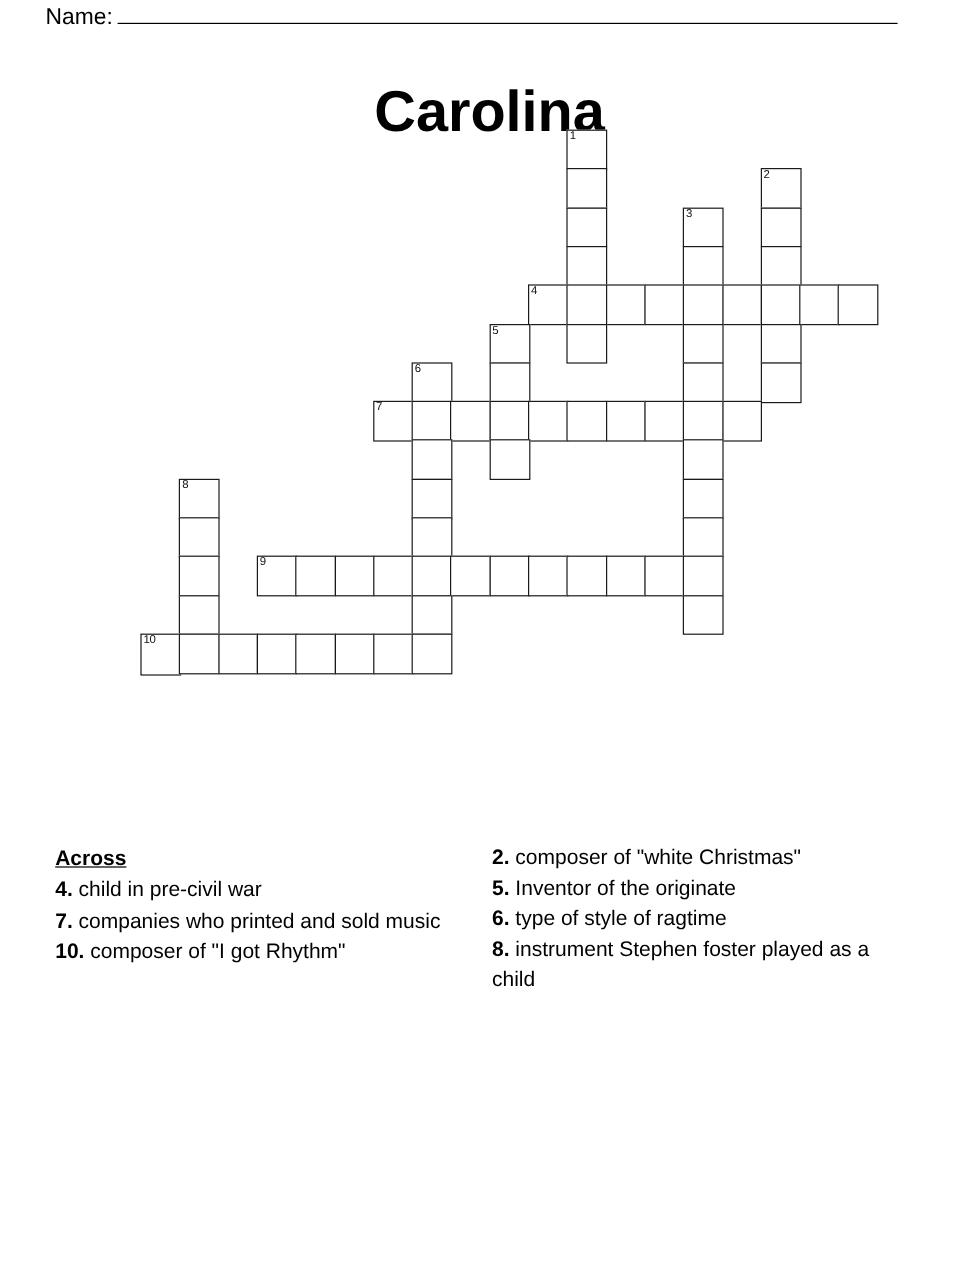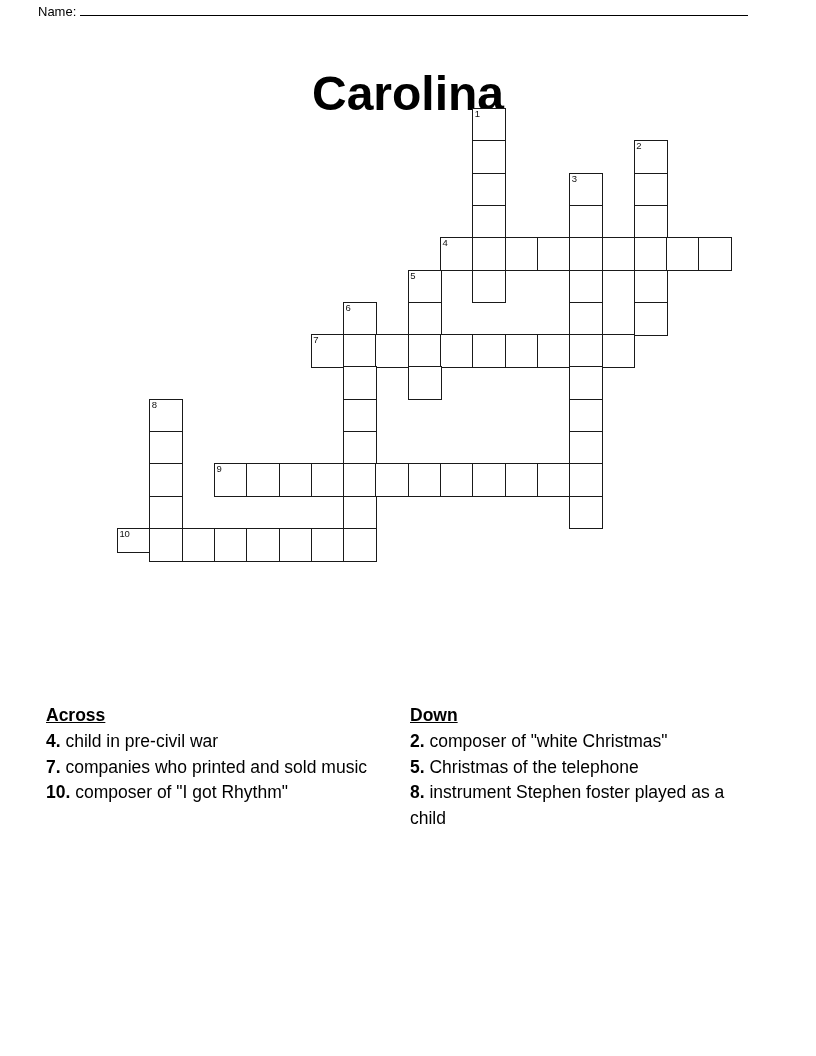--- a/index.html
+++ b/index.html
@@ -19,21 +19,21 @@
   
   .name-row {
     position: absolute;
     left: 38px;
     top: 4px;
     display: flex;
     align-items: baseline;
     width: 710px;
   }
   .name-label {
-    font-size: 13px;
+    font-size: 19px;
     color: #000;
     white-space: nowrap;
   }
   .name-rule {
     flex: 1 1 auto;
     margin-left: 4px;
     border-bottom: 1px solid #000;
     height: 11px;
   }
 
@@ -197,21 +197,21 @@
     <div class="cell" style="left: 375.4px; top: 463.3px; width: 33.9px; height: 33.9px;"></div>
     <div class="cell" style="left: 407.7px; top: 463.3px; width: 33.9px; height: 33.9px;"></div>
     <div class="cell" style="left: 440px; top: 463.3px; width: 33.9px; height: 33.9px;"></div>
     <div class="cell" style="left: 472.3px; top: 463.3px; width: 33.9px; height: 33.9px;"></div>
     <div class="cell" style="left: 504.6px; top: 463.3px; width: 33.9px; height: 33.9px;"></div>
     <div class="cell" style="left: 536.9px; top: 463.3px; width: 33.9px; height: 33.9px;"></div>
     <div class="cell" style="left: 569.2px; top: 463.3px; width: 33.9px; height: 33.9px;"></div>
     <div class="cell" style="left: 149.3px; top: 495.6px; width: 33.9px; height: 33.9px;"></div>
     <div class="cell" style="left: 343.1px; top: 495.6px; width: 33.9px; height: 33.9px;"></div>
     <div class="cell" style="left: 569.2px; top: 495.6px; width: 33.9px; height: 33.9px;"></div>
-    <div class="cell" style="left: 117px; top: 527.9px; width: 33.9px; height: 25px;">
+    <div class="cell" style="left: 117px; top: 527.9px; width: 33.9px; height: 35px;">
       <span class="cell-num">10</span>
     </div>
     <div class="cell" style="left: 149.3px; top: 527.9px; width: 33.9px; height: 33.9px;"></div>
     <div class="cell" style="left: 181.6px; top: 527.9px; width: 33.9px; height: 33.9px;"></div>
     <div class="cell" style="left: 213.9px; top: 527.9px; width: 33.9px; height: 33.9px;"></div>
     <div class="cell" style="left: 246.2px; top: 527.9px; width: 33.9px; height: 33.9px;"></div>
     <div class="cell" style="left: 278.5px; top: 527.9px; width: 33.9px; height: 33.9px;"></div>
     <div class="cell" style="left: 310.8px; top: 527.9px; width: 33.9px; height: 33.9px;"></div>
     <div class="cell" style="left: 343.1px; top: 527.9px; width: 33.9px; height: 33.9px;"></div>
   </div>
@@ -221,21 +221,21 @@
   <div class="clue-col across">
     <span class="clue-heading">Across</span>
     <div id="across-list">
         <div class="clue-item"><span class="clue-num">4.</span><span class="clue-text"> child in pre-civil war</span></div>
         <div class="clue-item"><span class="clue-num">7.</span><span class="clue-text"> companies who printed and sold music</span></div>
         <div class="clue-item"><span class="clue-num">10.</span><span class="clue-text"> composer of "I got Rhythm"</span></div>
       </div>
   </div>
 
   <div class="clue-col down">
-    <span class="clue-heading">Down</span>
     <div id="down-list">
         <div class="clue-item"><span class="clue-num">2.</span><span class="clue-text"> composer of "white Christmas"</span></div>
-        <div class="clue-item"><span class="clue-num">5.</span><span class="clue-text"> Christmas of the telephone</span></div>
+        <div class="clue-item"><span class="clue-num">5.</span><span class="clue-text"> Inventor of the originate</span></div>
+        <div class="clue-item"><span class="clue-num">6.</span><span class="clue-text"> type of style of ragtime</span></div>
         <div class="clue-item"><span class="clue-num">8.</span><span class="clue-text"> instrument Stephen foster played as a child</span></div>
       </div>
   </div>
 
 </div>
 
 </body></html>

